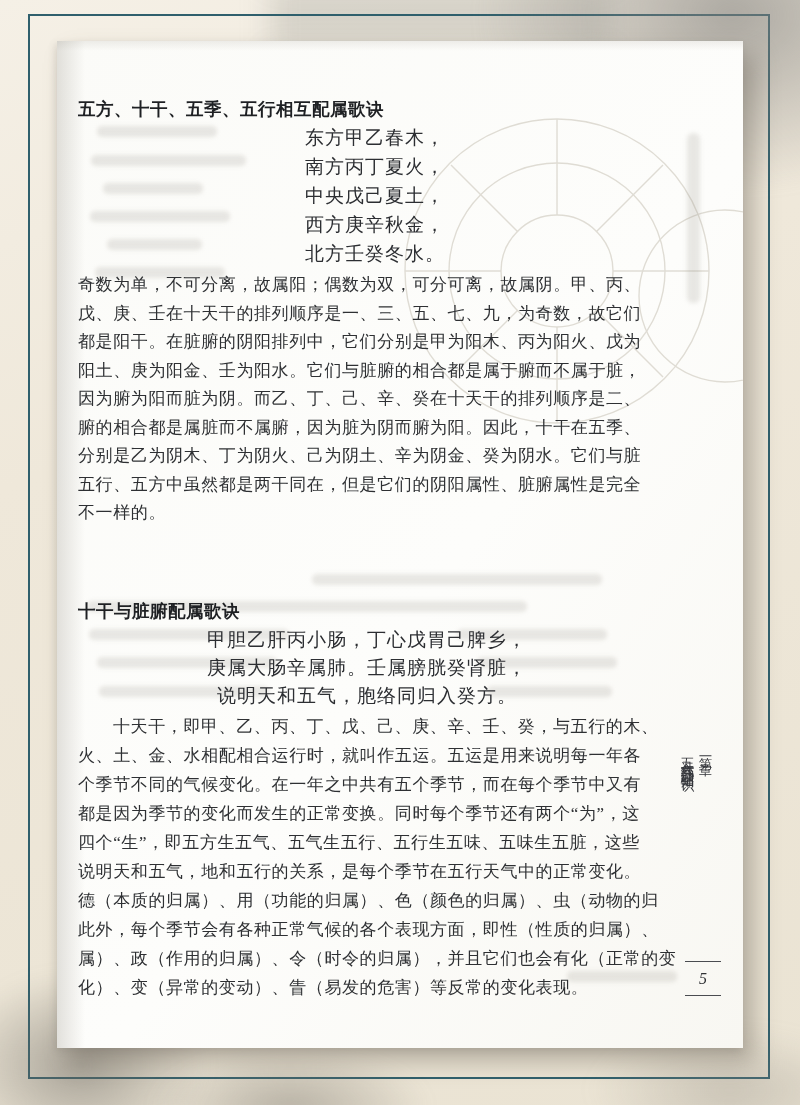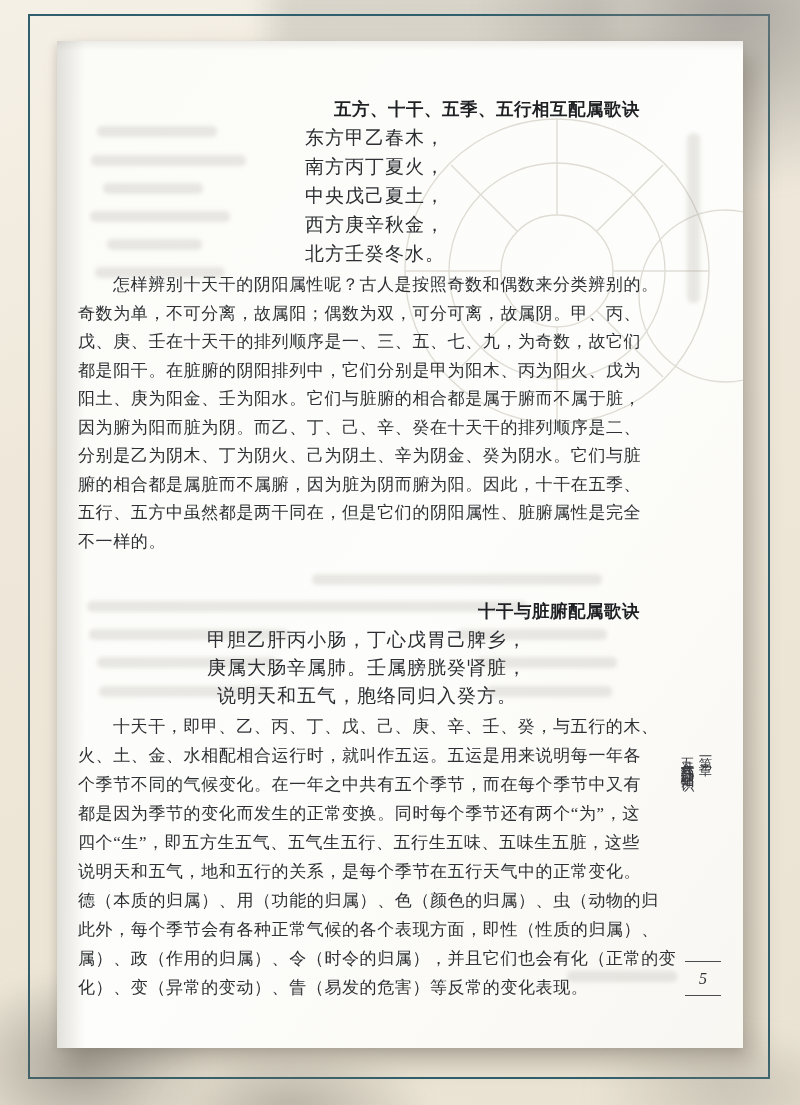--- a/index.html
+++ b/index.html
@@ -36,21 +36,21 @@
   .page::before{content:"";position:absolute;left:0;top:0;bottom:0;width:28px;
     background:linear-gradient(to right,rgba(148,142,130,.26),rgba(148,142,130,0));}
   .page::after{content:"";position:absolute;left:0;top:0;right:0;height:10px;
     background:linear-gradient(to bottom,rgba(148,142,130,.14),rgba(148,142,130,0));}
   .wm{position:absolute;left:0;top:40px;z-index:0;}
   .smudge{position:absolute;height:11px;border-radius:5px;
     background:rgba(148,144,136,.20);filter:blur(2px);z-index:0;}
   .smudge-v{position:absolute;width:13px;border-radius:6px;
     background:rgba(148,144,136,.20);filter:blur(2px);z-index:0;}
   .heading{
-    position:absolute;left:21px;width:562px;text-align:right;
+    position:absolute;left:21px;width:562px;text-align:left;
     font-weight:bold;font-size:17.5px;color:#1e2023;letter-spacing:.5px;
     white-space:nowrap;z-index:2;
   }
   .verse{position:absolute;z-index:2;text-align:center;}
   .verse .vline{
     height:29px;line-height:29px;font-size:19px;color:#2c2e32;
     letter-spacing:1px;white-space:nowrap;
   }
   .para{position:absolute;left:21px;width:566px;z-index:2;}
   .para .pline{
@@ -123,28 +123,27 @@
 
   <div class="verse" style="left:248px;top:82px">
     <div class="vline">东方甲乙春木，</div>
     <div class="vline">南方丙丁夏火，</div>
     <div class="vline">中央戊己夏土，</div>
     <div class="vline">西方庚辛秋金，</div>
     <div class="vline">北方壬癸冬水。</div>
   </div>
 
   <div class="para" style="top:230px">
-    <div class="pline indent">怎样辨别十天干的阴阳属性呢？古人是按照奇数和偶数来分类辨别的。</div>
     <div class="pline">奇数为单，不可分离，故属阳；偶数为双，可分可离，故属阴。甲、丙、</div>
     <div class="pline">戊、庚、壬在十天干的排列顺序是一、三、五、七、九，为奇数，故它们</div>
     <div class="pline">都是阳干。在脏腑的阴阳排列中，它们分别是甲为阳木、丙为阳火、戊为</div>
     <div class="pline">阳土、庚为阳金、壬为阳水。它们与脏腑的相合都是属于腑而不属于脏，</div>
     <div class="pline">因为腑为阳而脏为阴。而乙、丁、己、辛、癸在十天干的排列顺序是二、</div>
+    <div class="pline">腑的相合都是属脏而不属腑，因为脏为阴而腑为阳。因此，十干在五季、</div>
     <div class="pline">分别是乙为阴木、丁为阴火、己为阴土、辛为阴金、癸为阴水。它们与脏</div>
-    <div class="pline">腑的相合都是属脏而不属腑，因为脏为阴而腑为阳。因此，十干在五季、</div>
     <div class="pline">五行、五方中虽然都是两干同在，但是它们的阴阳属性、脏腑属性是完全</div>
     <div class="pline">不一样的。</div>
   </div>
 
   <div class="heading" style="top:558px">十干与脏腑配属歌诀</div>
 
   <div class="verse" style="left:150px;top:585px">
     <div class="vline" style="height:28px;line-height:28px">甲胆乙肝丙小肠，丁心戊胃己脾乡，</div>
     <div class="vline" style="height:28px;line-height:28px">庚属大肠辛属肺。壬属膀胱癸肾脏，</div>
     <div class="vline" style="height:28px;line-height:28px">说明天和五气，胞络同归入癸方。</div>

